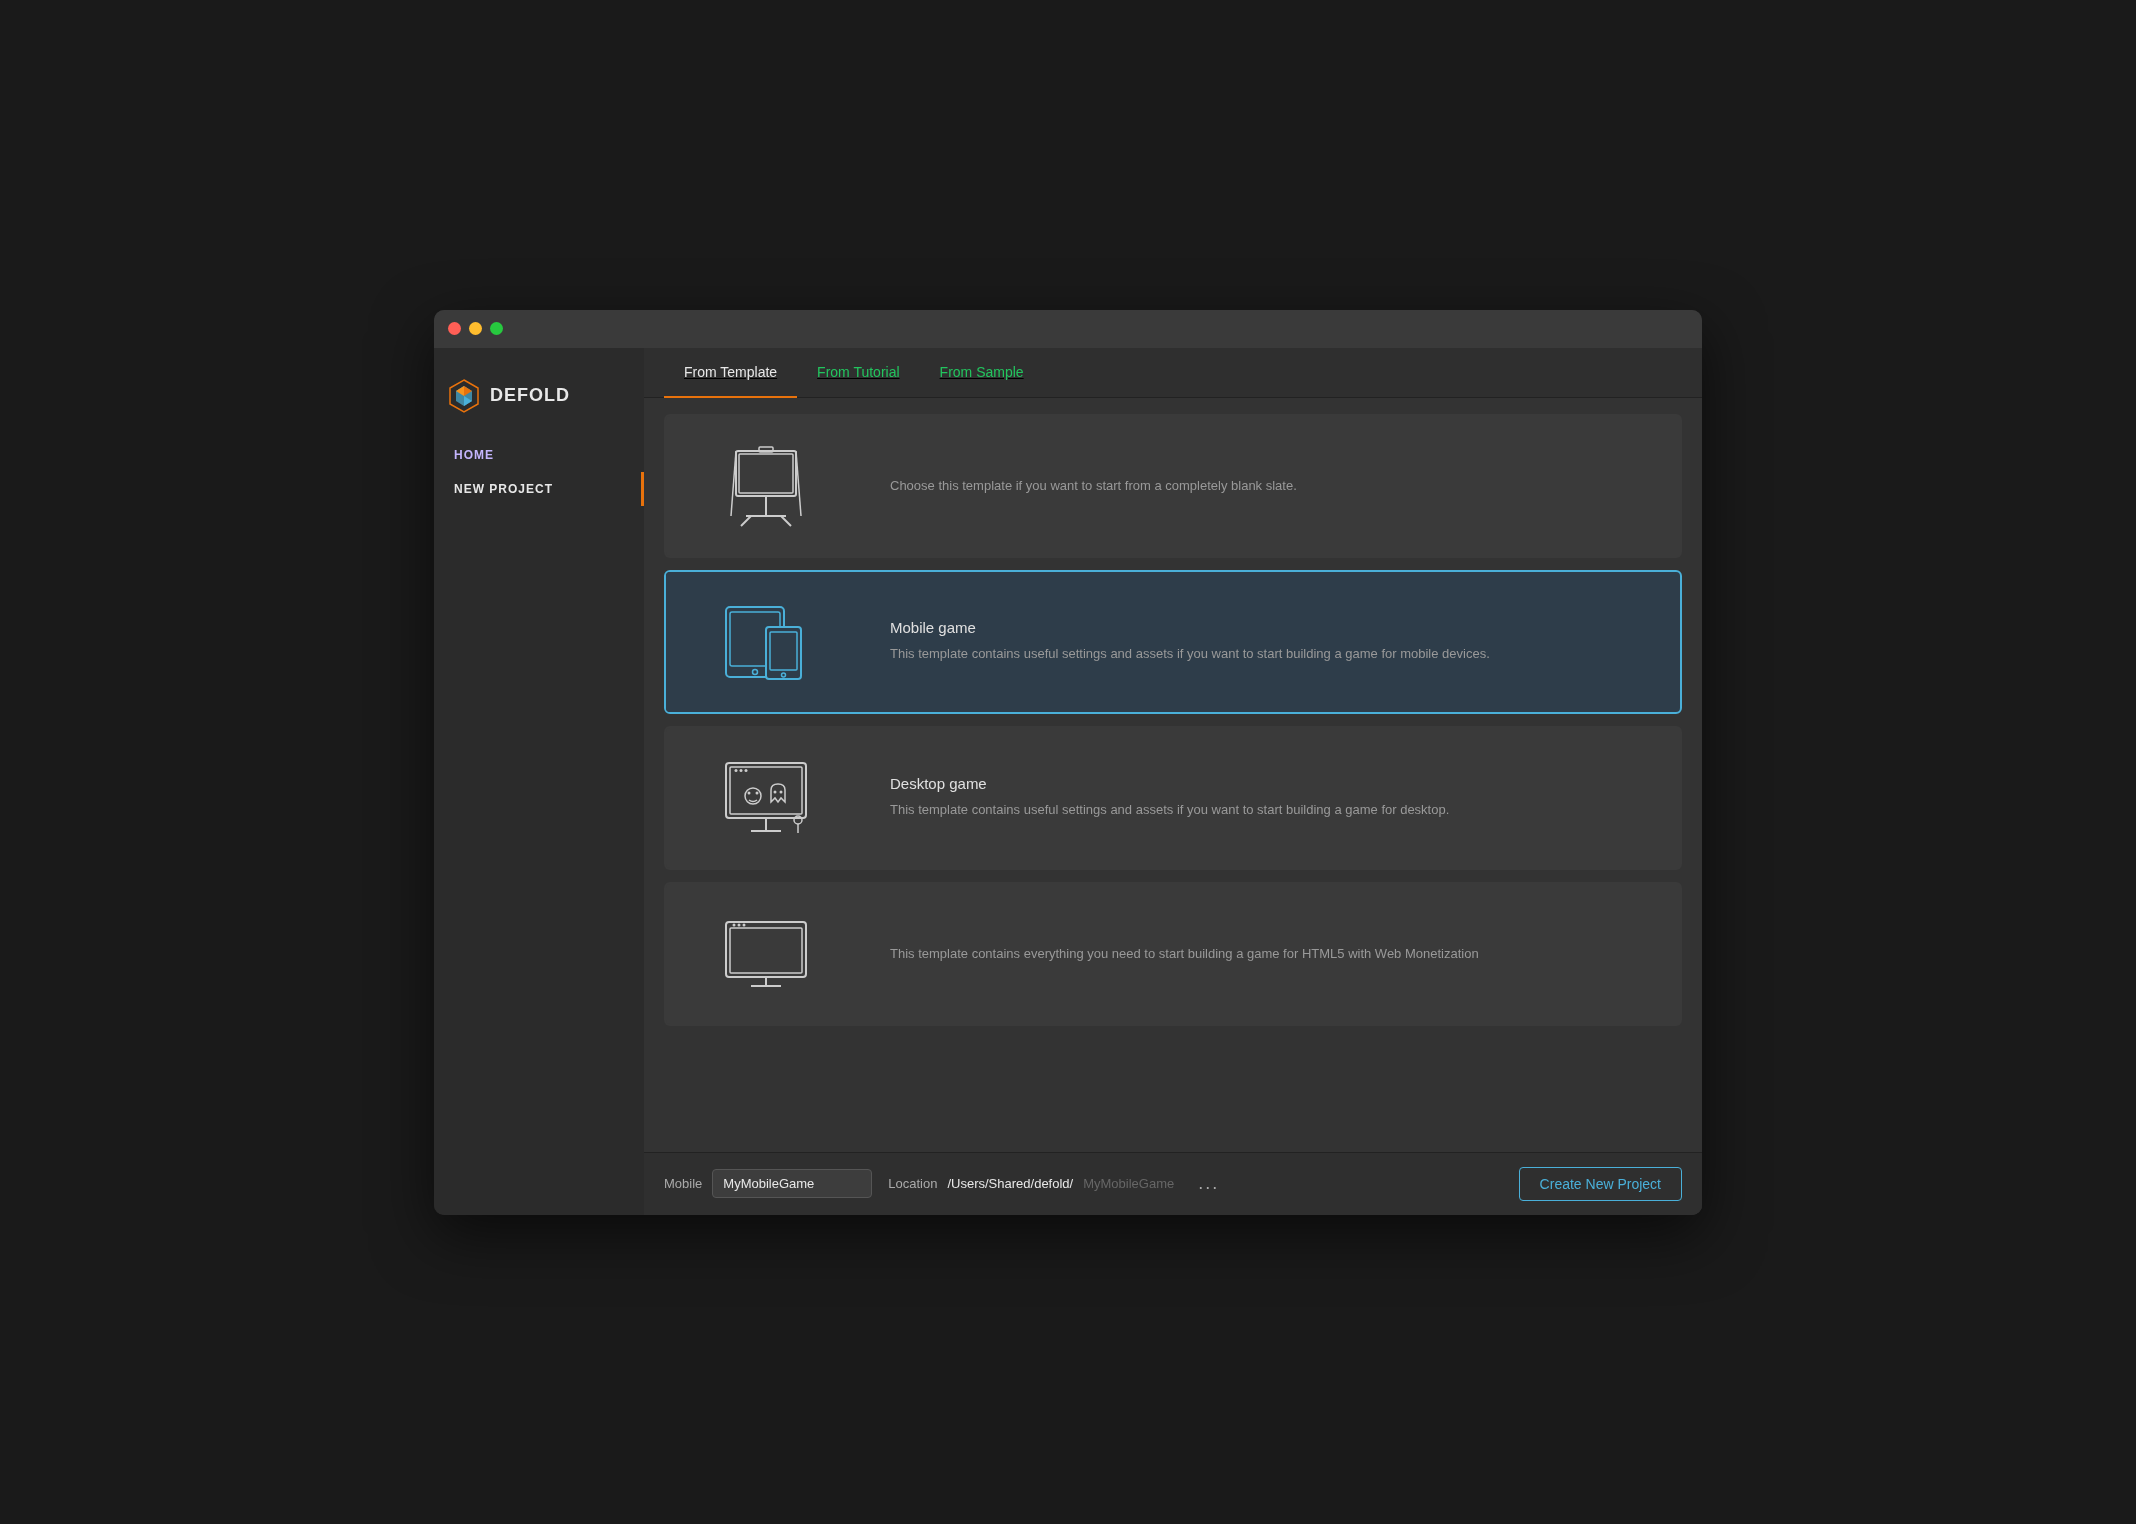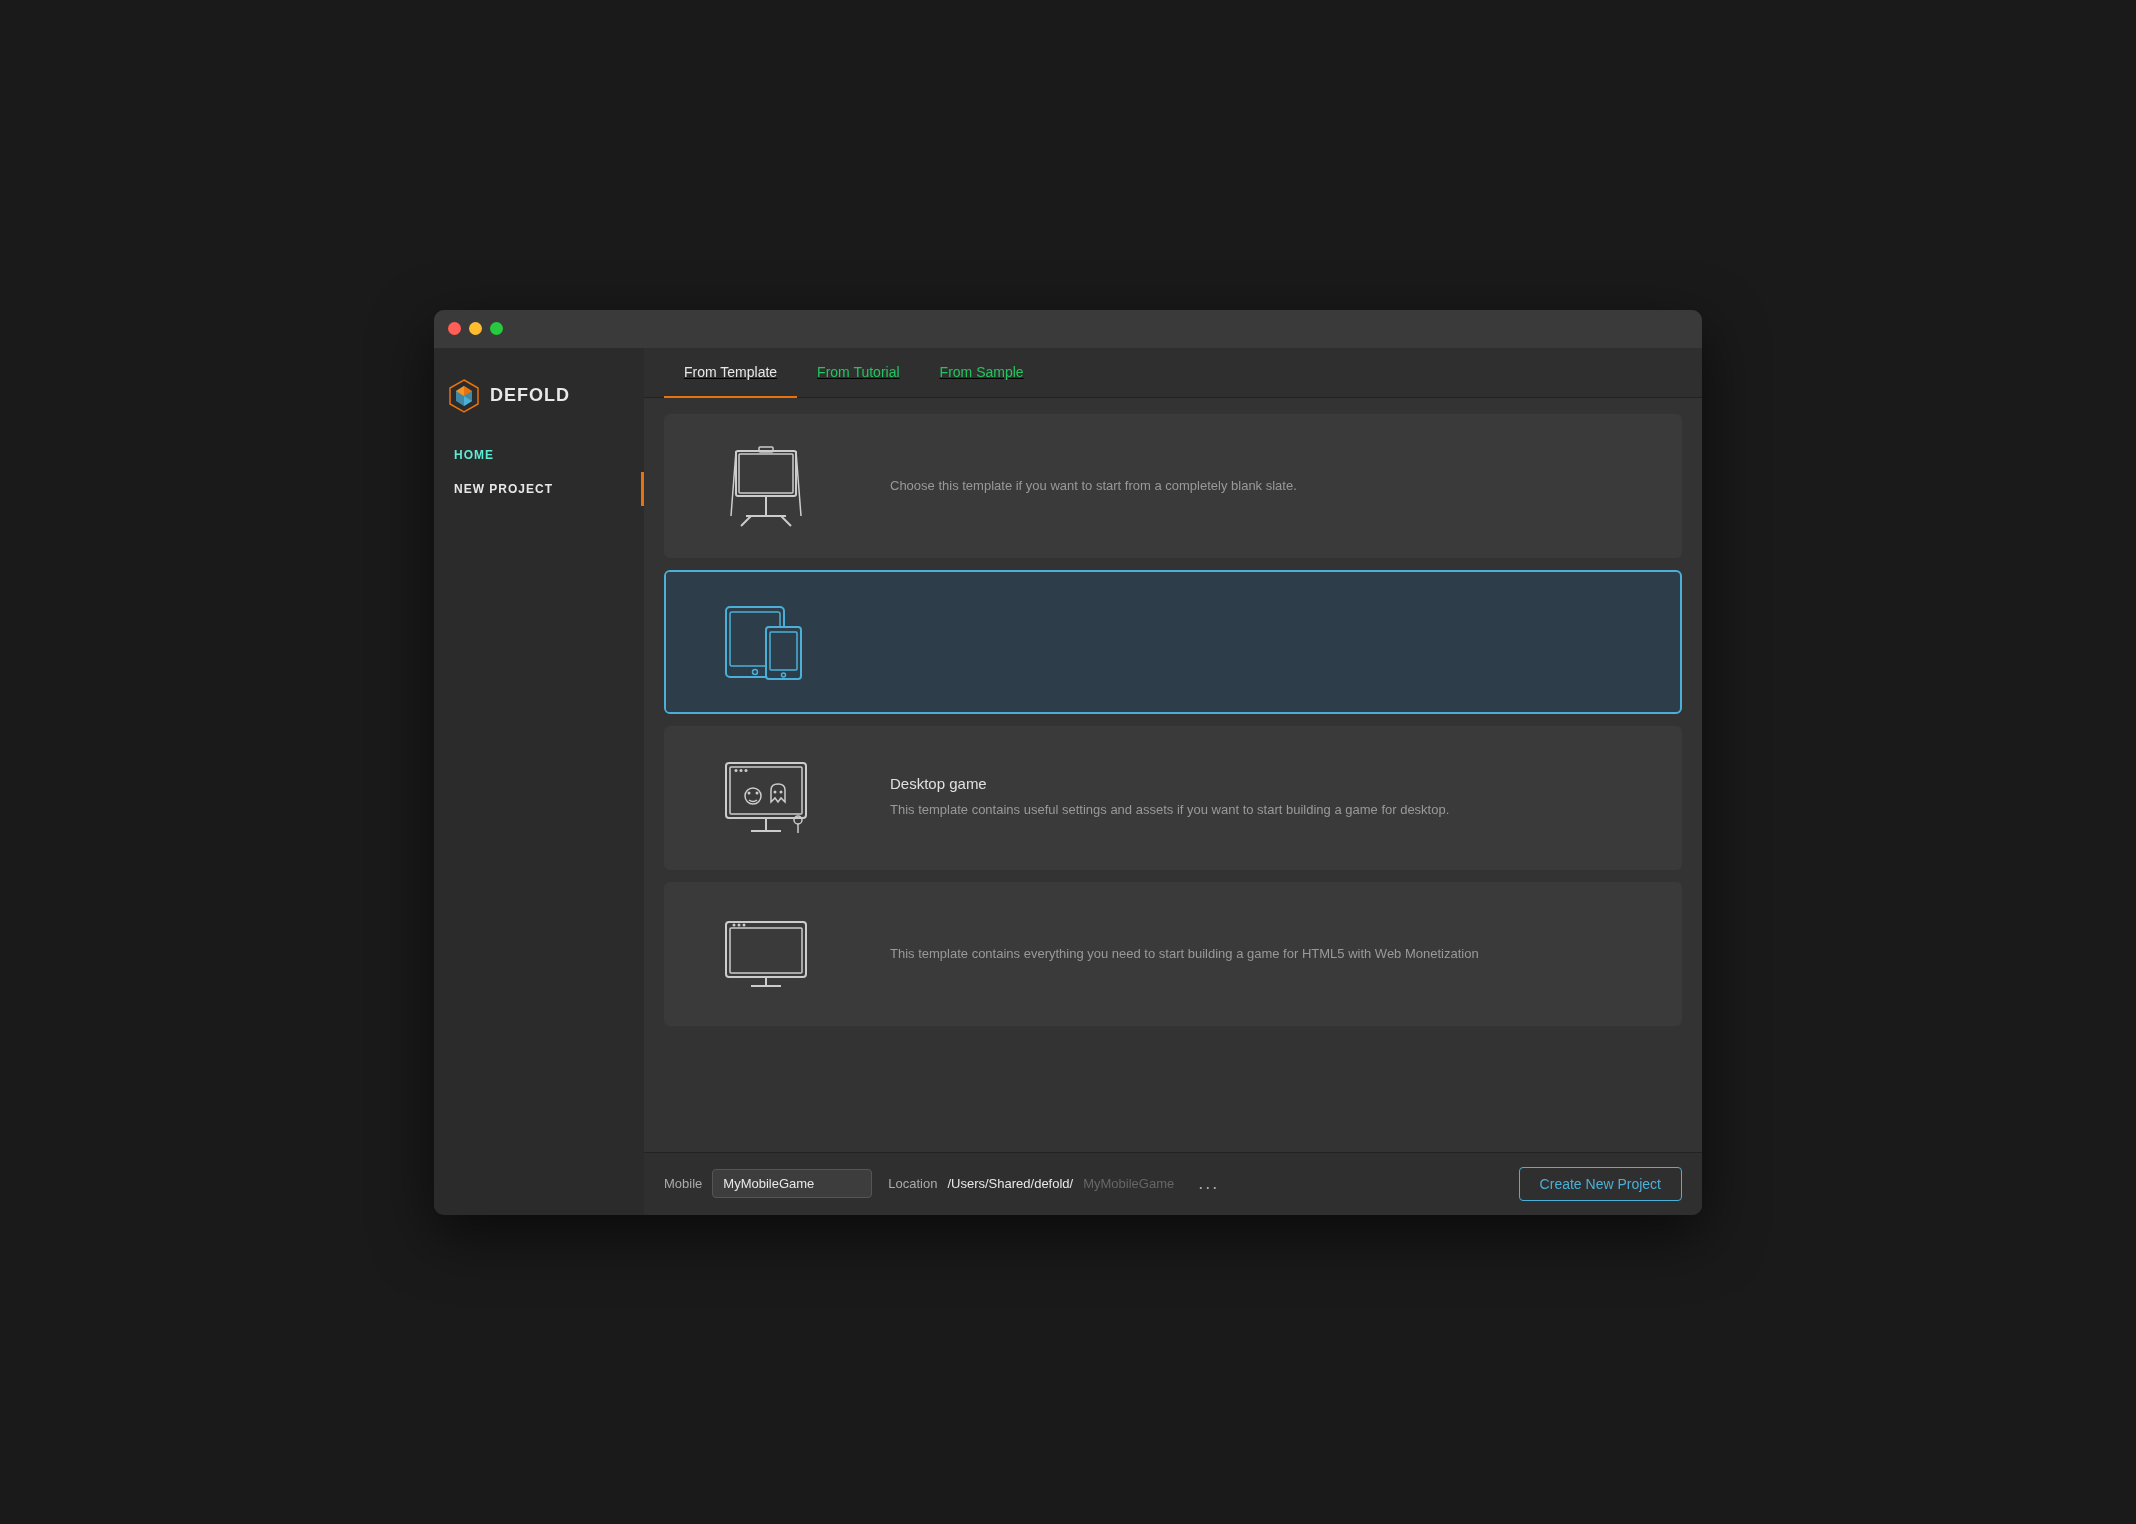--- a/index.html
+++ b/index.html
@@ -70,21 +70,21 @@
       font-size: 18px;
       font-weight: 700;
       letter-spacing: 1px;
     }
     .sidebar-nav {
       display: flex;
       flex-direction: column;
     }
     .sidebar-item {
       padding: 10px 20px;
-      color: #5eead4;
+      color: #c4b5fd;
       font-size: 12px;
       font-weight: 600;
       letter-spacing: 1px;
       cursor: pointer;
       text-transform: uppercase;
       position: relative;
     }
     .sidebar-item.active {
       color: #e8e8e8;
     }
@@ -324,20 +324,24 @@
 
               <rect x="15" y="15" width="58" height="70" rx="4" stroke="#4ab0d9" stroke-width="2"></rect>
               <rect x="19" y="20" width="50" height="54" rx="2" stroke="#4ab0d9" stroke-width="1.5"></rect>
               <circle cx="44" cy="80" r="2.5" stroke="#4ab0d9" stroke-width="1.5"></circle>
 
               <rect x="55" y="35" width="35" height="52" rx="3" stroke="#4ab0d9" stroke-width="2" fill="#2e3d4a"></rect>
               <rect x="59" y="40" width="27" height="38" rx="1" stroke="#4ab0d9" stroke-width="1.5"></rect>
               <circle cx="72.5" cy="83" r="2" stroke="#4ab0d9" stroke-width="1.5"></circle>
             </svg>
           </div>
+          <div class="template-info">
+            <div class="template-title">Mobile game</div>
+            <div class="template-desc">This template contains useful settings and assets if you want to start building a game for mobile devices.</div>
+          </div>
         </div>
 
         <div class="template-card">
           <div class="template-icon-area">
             <svg width="110" height="100" viewBox="0 0 110 100" fill="none">
 
               <rect x="15" y="15" width="80" height="55" rx="3" stroke="#ccc" stroke-width="2"></rect>
               <rect x="19" y="19" width="72" height="47" rx="1" stroke="#ccc" stroke-width="1.5"></rect>
 
               <line x1="55" y1="70" x2="55" y2="83" stroke="#ccc" stroke-width="2"></line>

